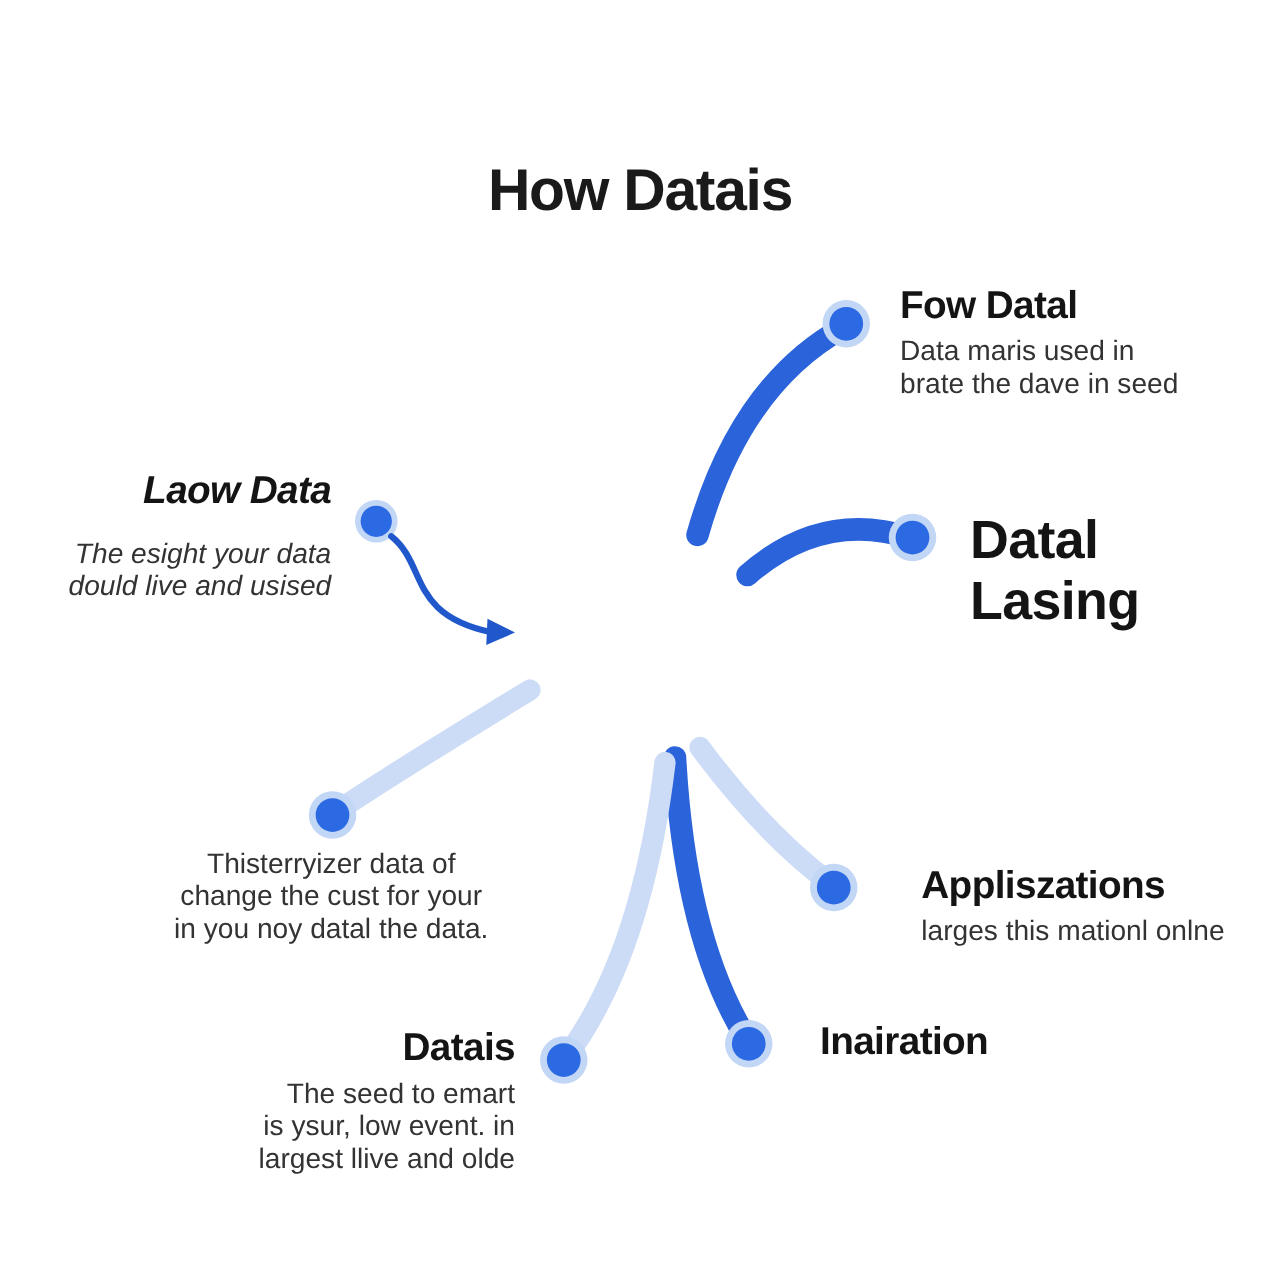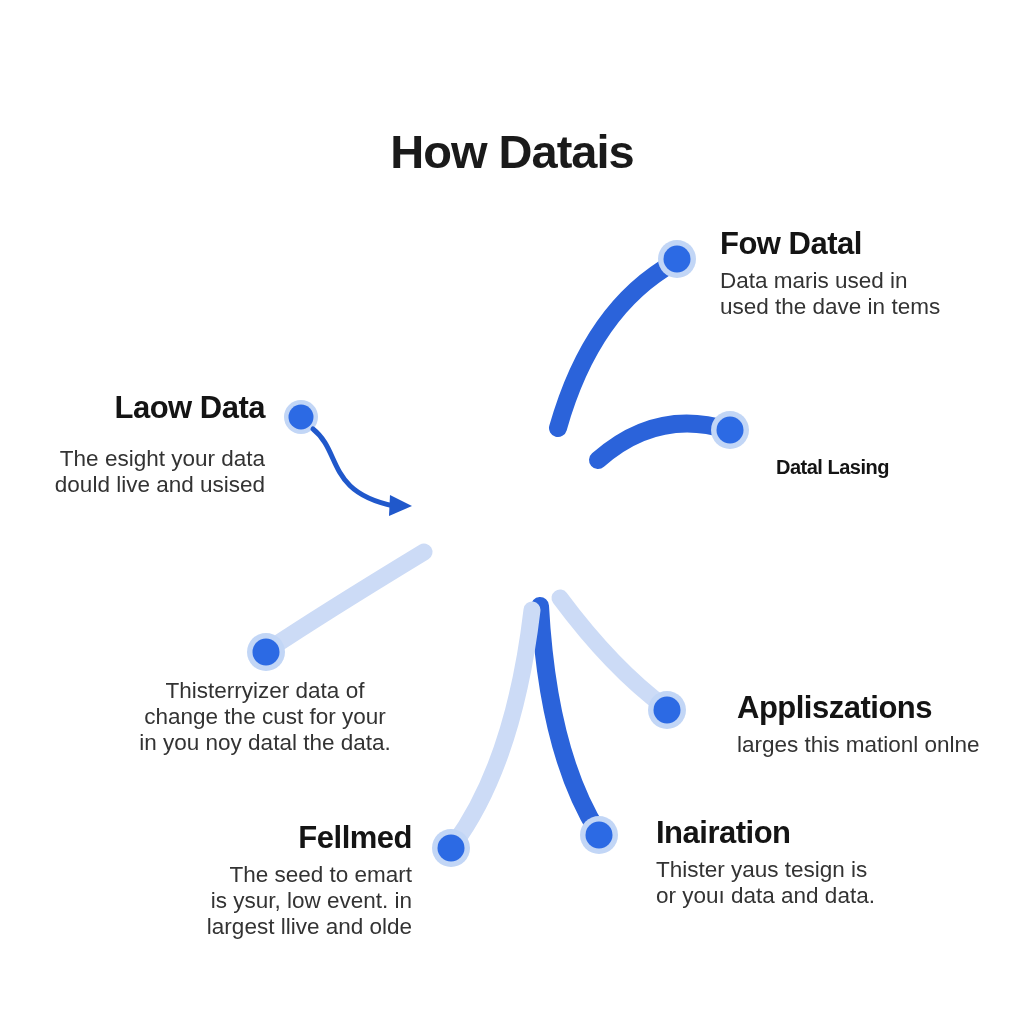--- a/index.html
+++ b/index.html
@@ -63,21 +63,21 @@
   }
   .label p {
     margin-top: 6px;
     font-size: 22.5px;
     line-height: 26px;
     color: var(--body-color, #333333);
     white-space: pre-line;
   }
   .align-right { text-align: right; }
   .align-center { text-align: center; }
-  .heading-lg h2 { font-size: 20px; margin-top: 48px; }
+  .heading-lg h2 { font-size: 43px; }
 </style>
 </head>
 <body>
 
 <div class="canvas">
 
   <h1 class="title">How Datais</h1>
 
   <svg class="connectors" viewBox="0 0 1024 1024" aria-hidden="true">
 
@@ -118,50 +118,48 @@
     </g>
 
     <path class="arrow-path" d="M 313 429 C 342 452 326 492 394 506"></path>
     <polygon class="arrow-head" points="390,495 412,506 389,516"></polygon>
   </svg>
 
 
   <section class="label" style="left:720px; top:226px;">
     <h2>Fow Datal</h2>
     <p>Data maris used in
-used the dave in tems</p>
+brate the dave in seed</p>
   </section>
 
   <section class="label heading-lg" style="left:776px; top:408px;">
     <h2>Datal Lasing</h2>
   </section>
 
-  <section class="label align-right" style="right:759px; top:390px; width:260px;">
+  <section class="label align-right" style="right:759px; top:374px; width:260px;font-style:italic;">
     <h2>Laow Data</h2>
     <p style="margin-top:20px;">The esight your data
 dould live and usised</p>
   </section>
 
   <section class="label align-center" style="left:120px; top:678px; width:290px;">
     <p style="margin-top:0;">Thisterryizer data of
 change the cust for your
 in you noy datal the data.</p>
   </section>
 
   <section class="label" style="left:712px; top:690px;margin-left:25px;">
     <h2>Appliszations</h2>
     <p>larges this mationl onlne</p>
   </section>
 
   <section class="label align-right" style="right:612px; top:820px; width:280px;">
-    <h2>Fellmed</h2>
+    <h2>Datais</h2>
     <p>The seed to emart
 is ysur, low event. in
 largest llive and olde</p>
   </section>
 
   <section class="label" style="left:644px; top:815px;margin-left:12px;">
     <h2>Inairation</h2>
-    <p>Thister yaus tesign is
-or youı data and data.</p>
   </section>
 
 </div>
 
 </body></html>

